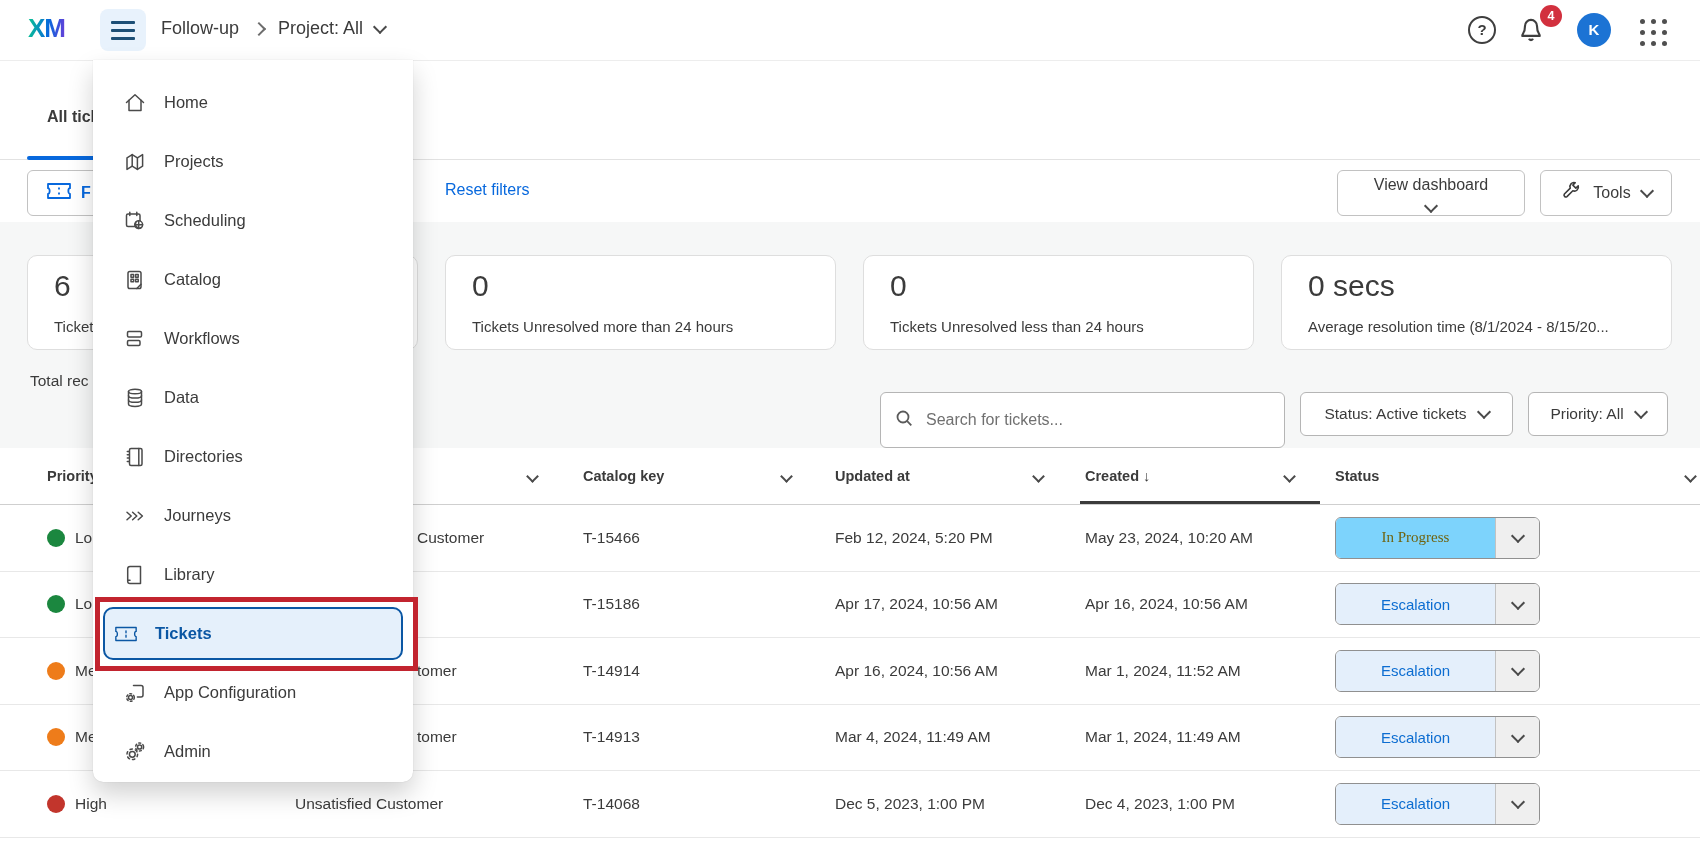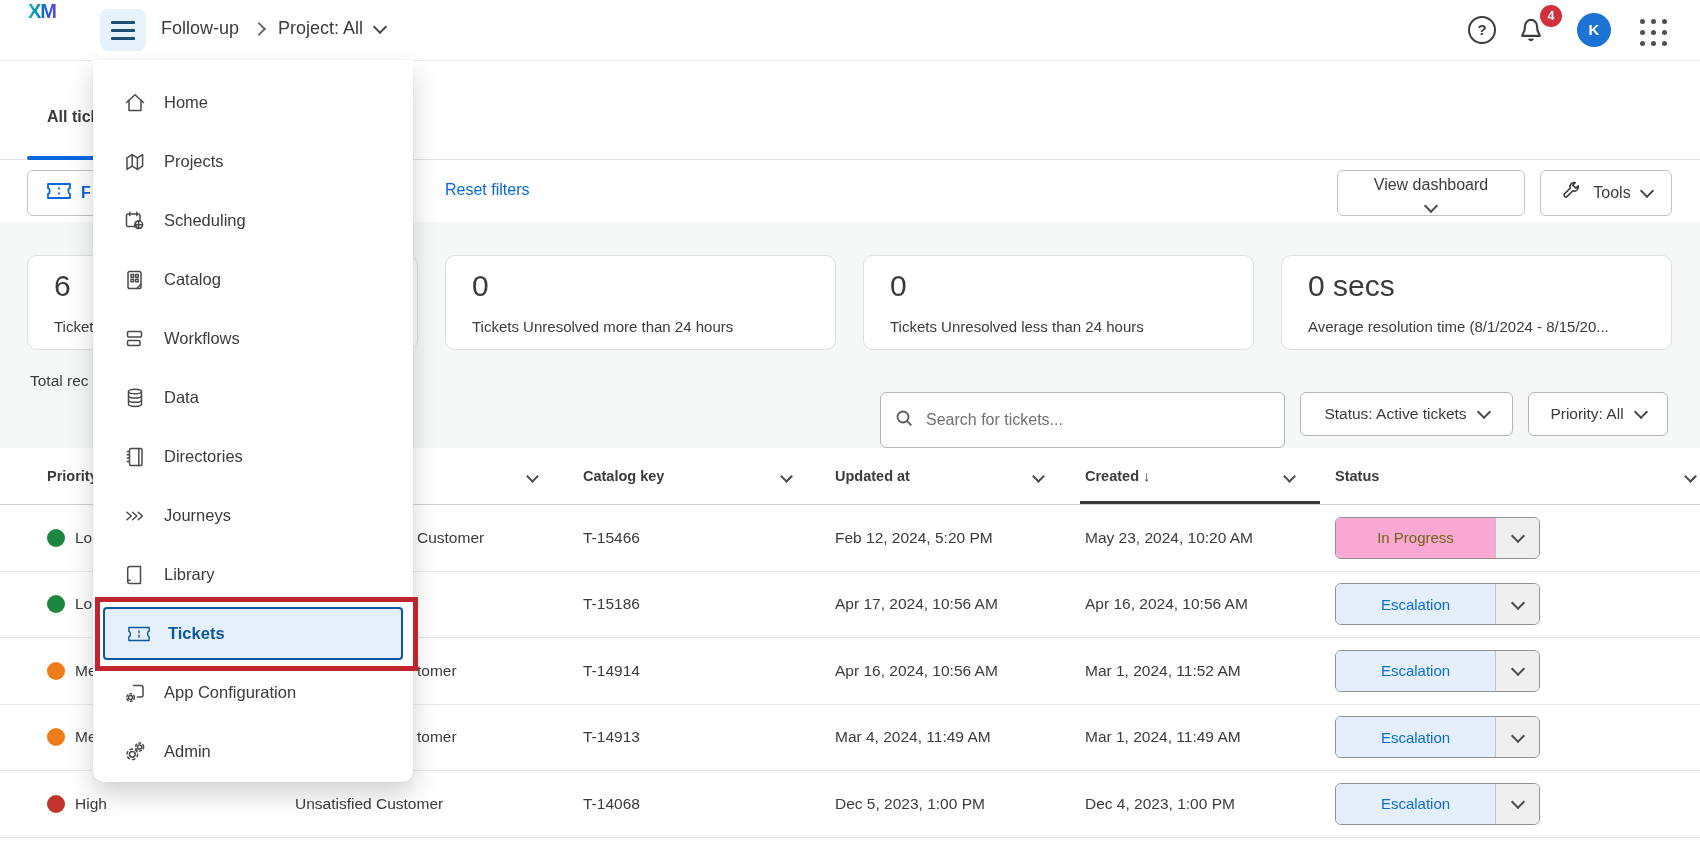--- a/index.html
+++ b/index.html
@@ -1,21 +1,21 @@
 <!DOCTYPE html>
 <html><head>
 <meta charset="utf-8">
 <style>
   html,body{margin:0;padding:0;background:#e9e9e9;}
   body{font-family:"Liberation Sans",sans-serif;color:#3b3b3b;}
   #screen{position:relative;width:1700px;height:850px;background:#fff;overflow:hidden;margin:0 auto;}
 
   
   .topbar{position:absolute;left:0;top:0;width:100%;height:60px;background:#fff;border-bottom:1px solid #ededed;z-index:40;}
-  .logo{position:absolute;left:28px;top:0;font-size:20px;font-weight:800;letter-spacing:-1px;
+  .logo{position:absolute;left:28px;top:13px;font-size:26px;font-weight:800;letter-spacing:-1px;
         background:linear-gradient(95deg,#0AC78F 0%,#0768DD 55%,#6C3DD8 100%);
         -webkit-background-clip:text;background-clip:text;color:transparent;}
   .hamburger{position:absolute;left:100px;top:9px;width:46px;height:42px;background:#E8F2FC;border-radius:8px;
         display:flex;flex-direction:column;justify-content:center;align-items:center;gap:5px;cursor:pointer;}
   .hamburger i{display:block;width:24px;height:3px;background:#1D4F76;border-radius:1px;}
   .crumb-section{position:absolute;left:161px;top:18px;font-size:18px;}
   .crumb-sep{position:absolute;left:254px;top:24px;}
   .crumb-project{position:absolute;left:278px;top:18px;font-size:18px;display:flex;align-items:center;gap:12px;cursor:pointer;}
   .chev{display:inline-block;width:8px;height:8px;border-right:2px solid #4a4a4a;border-bottom:2px solid #4a4a4a;transform:rotate(45deg);margin-top:-4px;}
   .chev.right{transform:rotate(-45deg);margin-top:0;}
@@ -69,32 +69,32 @@
   .dot{position:absolute;left:47px;top:50%;transform:translateY(-50%);width:18px;height:18px;border-radius:50%;}
   .p-label{left:75px;}
   .name-cell{left:295px;}
   .name-cell.clipped{left:417px;}
   .tkey{left:583px;}
   .upd{left:835px;}
   .crt{left:1085px;}
   .status-ctl{position:absolute;left:1335px;top:50%;transform:translateY(-50%);width:205px;height:42px;border:1px solid #909090;
         border-radius:6px;overflow:hidden;display:flex;box-sizing:border-box;background:#fff;cursor:pointer;}
   .status-label{flex:1;display:flex;align-items:center;justify-content:center;font-size:15px;}
-  .status-ctl.in-progress .status-label{background:#f9a8d4;color:#6F6411;}
+  .status-ctl.in-progress .status-label{background:#7dd3fc;color:#6F6411;font-family:Liberation Serif, serif;}
   .status-ctl.escalation .status-label{background:#E4EFFB;color:#0C6DD1;}
   .status-chev{width:43px;background:#efefef;border-left:1px solid #c2c2c2;display:flex;align-items:center;justify-content:center;}
 
   
   .menu{position:absolute;left:93px;top:60px;width:320px;height:722px;background:#fff;z-index:50;box-sizing:border-box;padding-top:13px;
         border-radius:0 0 10px 10px;box-shadow:0 12px 26px rgba(0,0,0,.18),0 0 1px rgba(0,0,0,.2);}
   .menu-item{height:59px;display:flex;align-items:center;padding-left:30px;gap:17px;font-size:16.5px;cursor:pointer;}
   .menu-item svg{width:24px;height:24px;flex:none;}
   .active-slot{position:relative;height:59px;}
-  .menu-item.active{position:absolute;left:10px;right:10px;top:3px;height:53px;padding-left:22px;background:#E5F0FB;
-        border:2px solid #0B57A4;border-radius:4px;color:#0B57A4;font-weight:700;box-sizing:border-box;}
+  .menu-item.active{position:absolute;left:10px;right:10px;top:3px;height:53px;padding-left:9px;background:#E5F0FB;
+        border:2px solid #0B57A4;border-radius:10px;color:#0B57A4;font-weight:700;box-sizing:border-box;}
   .annotation{position:absolute;left:2px;right:-5px;top:-7px;bottom:-8px;border:5px solid #C2242F;pointer-events:none;z-index:3;}
 </style>
 </head>
 <body>
 
 <div id="screen">
 
   <div class="band"></div>
 
   <div class="tab-label">All tick</div>

